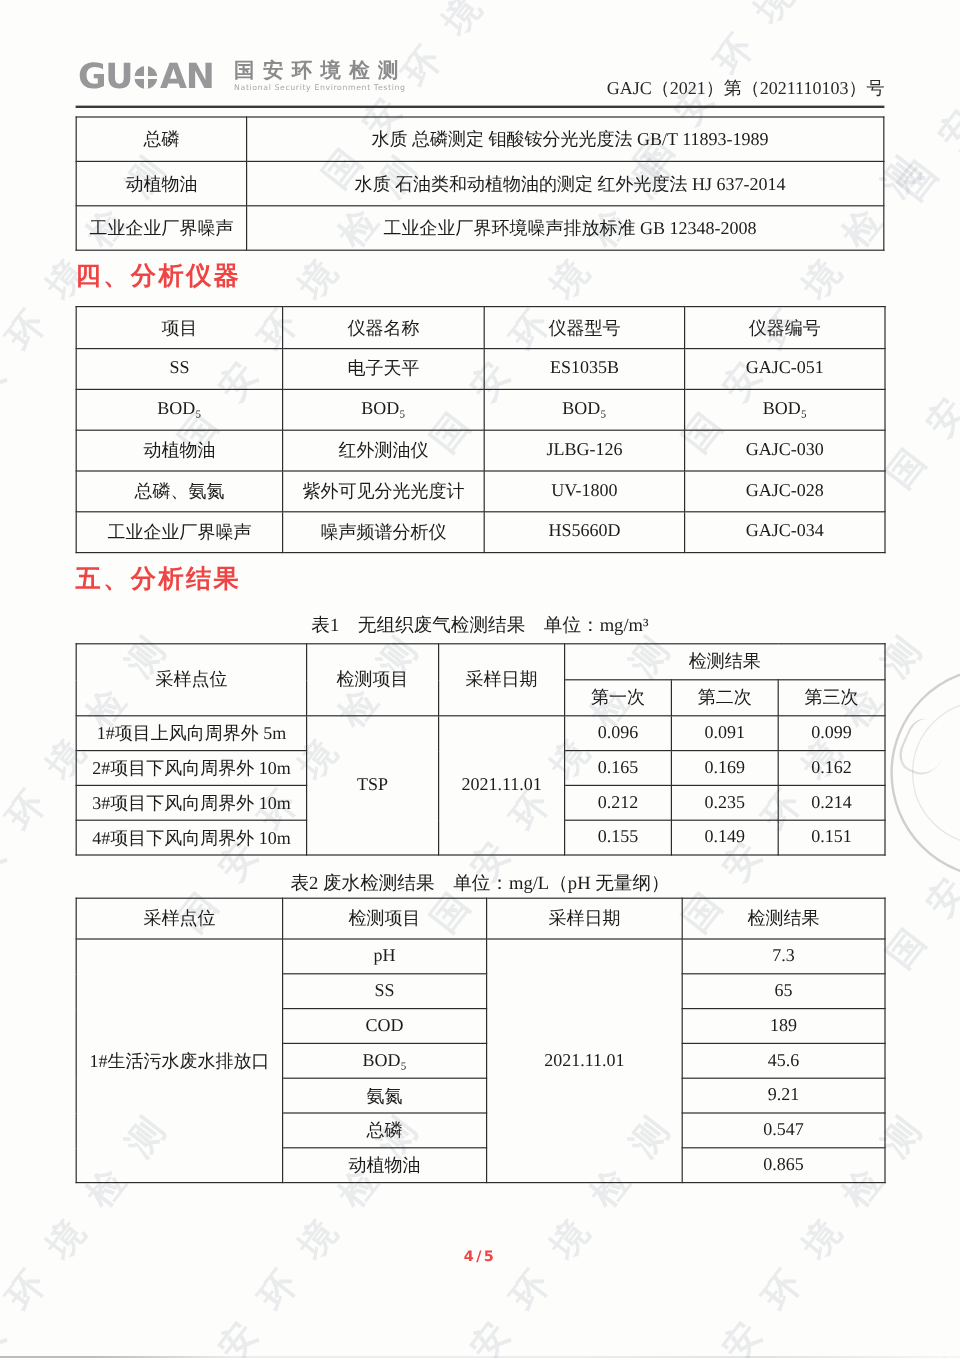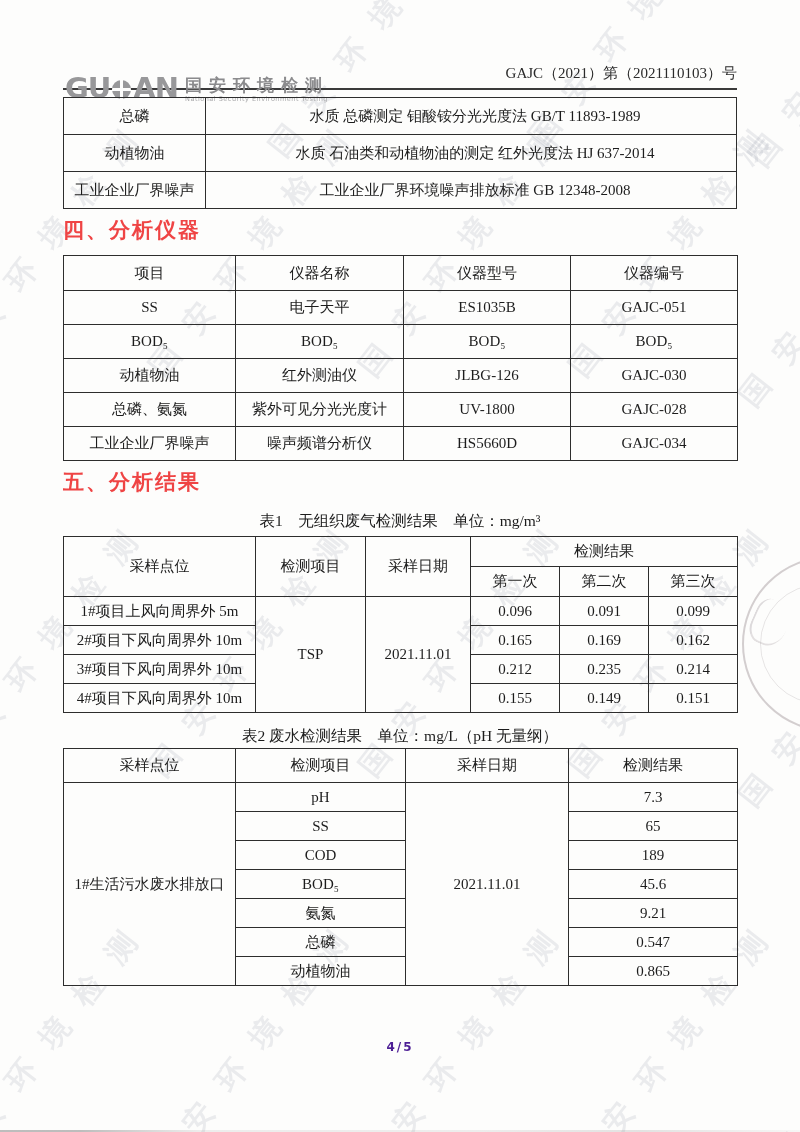--- a/index.html
+++ b/index.html
@@ -35,21 +35,21 @@
   }
   .scan-edge{
     position:absolute;left:0;bottom:0;width:100%;height:2px;z-index:1;
     background:linear-gradient(90deg,rgba(70,70,70,0.35) 0 10%,rgba(120,120,120,0.12) 25% 60%,rgba(120,120,120,0.20) 80%,rgba(120,120,120,0.05));
   }
 
   
   .content{position:absolute;inset:0;z-index:2;}
 
   .header{position:absolute;left:63px;top:46px;width:674px;height:42px;border-bottom:2px solid #3a3a3a;}
-  .logo{position:absolute;left:2px;top:2px;display:flex;align-items:flex-end;gap:7px;margin-top:25px;}
+  .logo{position:absolute;left:2px;top:2px;display:flex;align-items:flex-start;gap:17px;}
   .logo-word{display:flex;align-items:center;font-family:"DejaVu Sans",sans-serif;font-weight:800;font-size:29px;line-height:30px;color:#98989a;letter-spacing:-1px;}
   .globe{display:inline-block;width:19px;height:19px;border-radius:50%;margin:0 2px;position:relative;top:1px;
     background:
       linear-gradient(transparent 42%,#fdfdfc 42%,#fdfdfc 58%,transparent 58%),
       linear-gradient(90deg,transparent 42%,#fdfdfc 42%,#fdfdfc 58%,transparent 58%),
       #98989a;}
   .logo-text{display:flex;flex-direction:column;justify-content:center;padding-top:1px;}
   .logo-cn{font-family:"DejaVu Sans",sans-serif;font-weight:700;font-size:17px;letter-spacing:7px;color:#8b8b8d;line-height:20px;}
   .logo-en{font-family:"DejaVu Sans",sans-serif;font-size:6.5px;color:#a8a8aa;letter-spacing:0.5px;line-height:8px;}
   .report-no{position:absolute;right:0;bottom:5px;font-size:15px;color:#2a2a2a;}
@@ -75,21 +75,21 @@
 
   .t-gas{top:536px;width:674px;}
   .t-gas tr.hdr td{height:29px;}
   .t-gas td{height:28px;}
 
   .t-water{top:748px;width:674px;}
   .t-water tr.hdr td{height:33px;}
   .t-water td{height:28px;}
 
   .footer{position:absolute;left:0;top:1040px;width:100%;text-align:center;
-    font-family:"DejaVu Sans",sans-serif;font-weight:700;font-size:12px;letter-spacing:2px;color:#4c1d95;}
+    font-family:"DejaVu Sans",sans-serif;font-weight:700;font-size:12px;letter-spacing:2px;color:#ef4444;}
 </style>
 </head>
 <body>
 
 <div class="wm-layer">
   <div class="wm" style="left:260px;top:140px">国安环境检测</div>
   <div class="wm" style="left:520px;top:130px">国安环境检测</div>
   <div class="wm" style="left:740px;top:150px">国安环境检测</div>
   <div class="wm" style="left:-70px;top:360px">国安环境检测</div>
   <div class="wm" style="left:140px;top:360px">国安环境检测</div>

